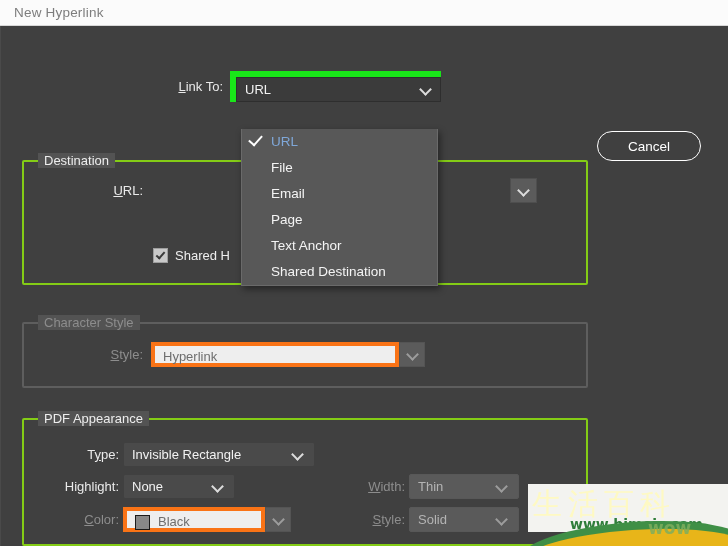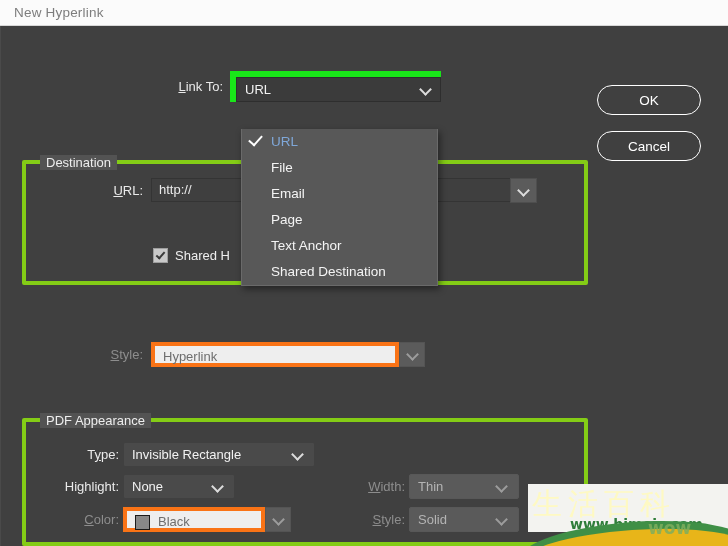--- a/index.html
+++ b/index.html
@@ -111,21 +111,21 @@
     left: 7px; top: 6px;
     width: 13px; height: 8px;
     border-left: 2.4px solid #ffffff;
     border-bottom: 2.4px solid #ffffff;
     transform: rotate(-48deg);
   }
 
   
   .panel {
     position: absolute;
-    border: 4px solid #84cc16;
+    border: 2px solid #84cc16;
     border-radius: 2px;
   }
   .panel > .legend {
     position: absolute;
     top: -9px; left: 14px;
     padding: 0 6px;
     background: #535353;
     font-size: 13px;
     color: #ededed;
     white-space: nowrap;
@@ -311,32 +311,32 @@
     <div id="linkto-select">
       <span class="val">URL</span>
       <span class="chev-wrap" style="right:10px;"><span class="chev"></span></span>
     </div>
   </div>
 
   <div class="panel" id="panel-destination">
     <span class="legend">Destination</span>
   </div>
   <div class="label" style="left:60px; top:157px; width:82px;"><u>U</u>RL:</div>
-  <div class="textinput" style="left:150px; top:152px; width:360px;">
-    <span class="val">http://</span>
-  </div>
   <div id="url-arrow">
     <span class="chev-wrap" style="left:8px;"><span class="chev"></span></span>
   </div>
 
   <div id="shared-check">
     <span class="mark"></span>
   </div>
   <div id="shared-label">Shared H</div>
 
+  <div class="panel disabled" id="panel-charstyle">
+    <span class="legend">Character Style</span>
+  </div>
   <div class="label dim" style="left:55px; top:321px; width:87px;"><u>S</u>tyle:</div>
   <div class="splitcombo" style="left:150px; top:316px; width:274px;">
     <div class="field">
       <span class="val">Hyperlink</span>
     </div>
     <div class="arrowbtn">
       <span class="chev-wrap" style="left:8px;"><span class="chev dim"></span></span>
     </div>
   </div>
 
@@ -372,21 +372,20 @@
     <span class="val">Thin</span>
     <span class="chev-wrap" style="right:12px;"><span class="chev dim"></span></span>
   </div>
 
   <div class="label dim" style="left:348px; top:486px; width:56px;"><u>S</u>tyle:</div>
   <div class="combo disabled" style="left:408px; top:481px; width:110px;">
     <span class="val">Solid</span>
     <span class="chev-wrap" style="right:12px;"><span class="chev dim"></span></span>
   </div>
 
-  <button class="pillbtn" id="btn-ok">OK</button>
   <button class="pillbtn" id="btn-cancel">Cancel</button>
 
   <div id="dropdown">
     <div class="menu-item selected">
       <span class="check"></span>
       <span>URL</span>
     </div>
     <div class="menu-item">
       <span>File</span>
     </div>

